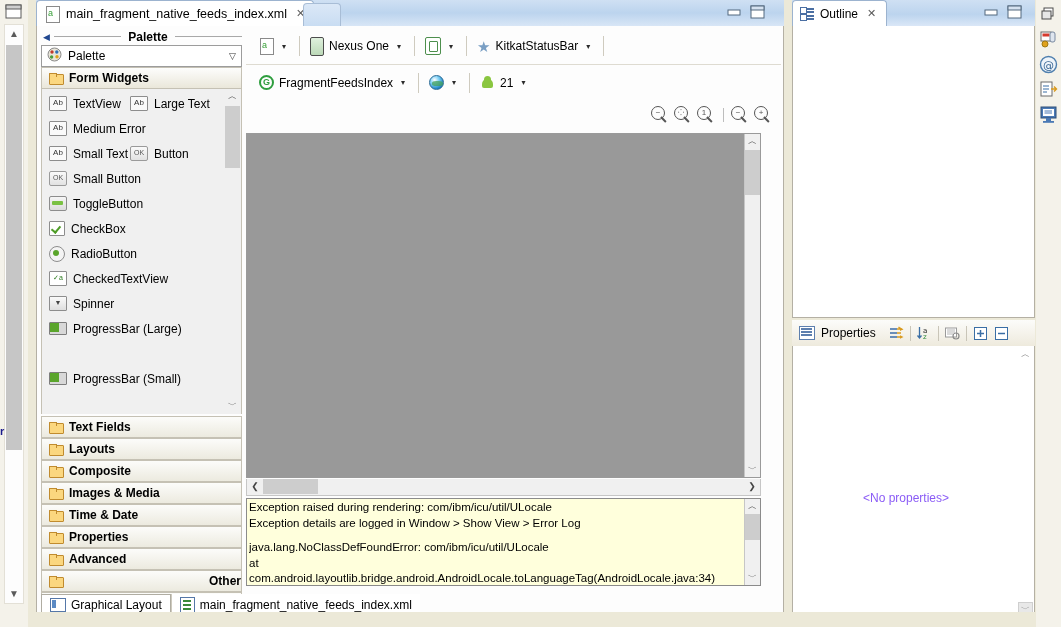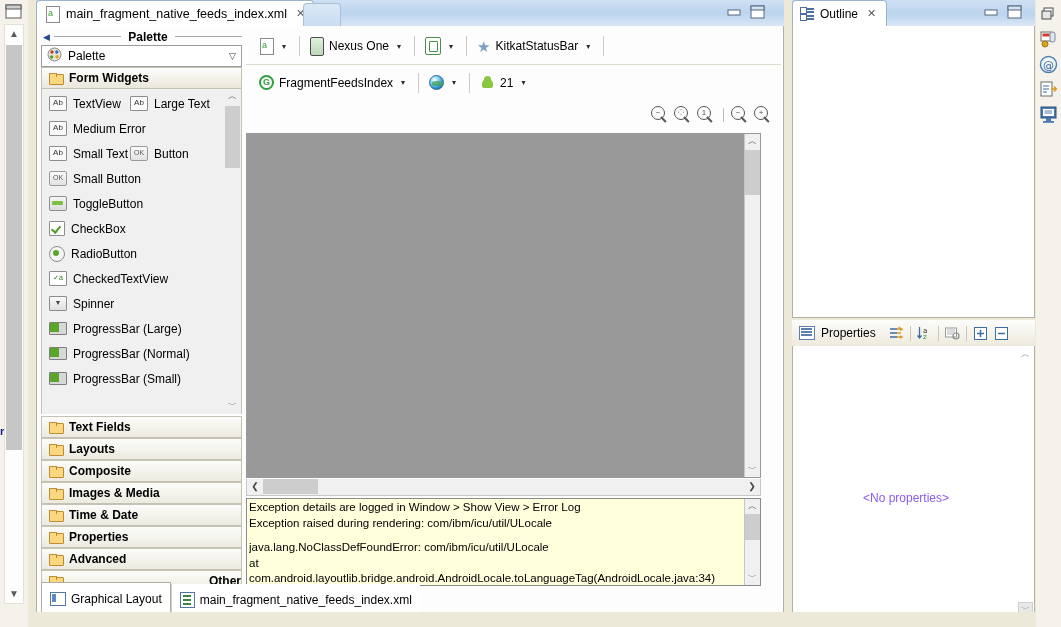--- a/index.html
+++ b/index.html
@@ -141,21 +141,21 @@
   #errbox{position:absolute;left:0;top:470px;width:515px;height:88px;background:#ffffdc;border:1px solid #8b8b8b;box-sizing:border-box;}
   #errtext{position:absolute;left:2px;top:1px;right:17px;bottom:1px;overflow:hidden;font-size:11.5px;line-height:15.5px;color:#000;}
   #errtext .blank{height:9px;}
   #err-vscroll{position:absolute;right:0;top:0;width:16px;bottom:0;background:#f0f0f0;border-left:1px solid #c6c6c6;box-sizing:border-box;}
   #err-vscroll .thumb{position:absolute;left:0;top:15px;width:15px;height:26px;background:#cdcdcd;}
   #err-vscroll .a-up{position:absolute;left:0;top:1px;width:15px;text-align:center;font-size:9px;color:#444;}
   #err-vscroll .a-dn{position:absolute;left:0;bottom:1px;width:15px;text-align:center;font-size:9px;color:#444;}
 
   
   #bottom-tabs{position:absolute;left:4px;top:566px;width:740px;height:24px;display:flex;align-items:flex-end;}
-  .btab{height:22px;display:flex;align-items:center;gap:5px;padding:16px 8px;font-size:12px;box-sizing:border-box;}
+  .btab{height:22px;display:flex;align-items:center;gap:5px;padding:4px 8px;font-size:12px;box-sizing:border-box;}
   .btab.active{background:#ffffff;border:1px solid #b0ada2;border-bottom:1px solid #fff;}
   .btab.inactive{background:#ffffff;border-left:1px solid #cecabe;}
   .ic-glayout{width:14px;height:12px;border:1px solid #5577a8;background:#fff;position:relative;}
   .ic-glayout:after{content:"";position:absolute;left:1px;top:1px;width:4px;height:8px;background:#5b8ac4;}
   .ic-xmlsrc{width:13px;height:14px;border:1px solid #5577a8;background:#fff;position:relative;}
   .ic-xmlsrc:after{content:"";position:absolute;left:2px;top:2px;width:8px;height:2px;background:#3a8a3a;
     box-shadow:0 4px 0 #3a8a3a, 0 8px 0 #3a8a3a;}
 
   
   #right-dock{left:792px;top:0;width:243px;height:620px;}
@@ -315,24 +315,20 @@
             <span class="ic ic-ctv">✓a</span>
             <span class="nosel">CheckedTextView</span>
           </div>
           <div class="pal-item" style="left:0;top:202px;">
             <span class="ic ic-spin">▼</span>
             <span class="nosel">Spinner</span>
           </div>
           <div class="pal-item" style="left:0;top:227px;">
             <span class="ic ic-prog"></span>
             <span class="nosel">ProgressBar (Large)</span>
-          </div>
-          <div class="pal-item" style="left:0;top:252px;">
-            <span class="ic ic-prog"></span>
-            <span class="nosel">ProgressBar (Normal)</span>
           </div>
           <div class="pal-item" style="left:0;top:277px;">
             <span class="ic ic-prog"></span>
             <span class="nosel">ProgressBar (Small)</span>
           </div>
 
           <div id="pal-items-scroll">
             <div class="a-up">︿</div>
             <div class="thumb"></div>
             <div class="a-dn">﹀</div>
@@ -456,22 +452,22 @@
           </div>
         </div>
         <div id="canvas-hscroll">
           <div class="a-l">❮</div>
           <div class="thumb"></div>
           <div class="a-r">❯</div>
         </div>
 
         <div id="errbox">
           <div id="errtext">
+            <div>Exception raised during rendering: com/ibm/icu/util/ULocale</div>
             <div>Exception details are logged in Window &gt; Show View &gt; Error Log</div>
-            <div>Exception raised during rendering: com/ibm/icu/util/ULocale</div>
             <div class="blank"></div>
             <div>java.lang.NoClassDefFoundError: com/ibm/icu/util/ULocale</div>
             <div>    at</div>
             <div>com.android.layoutlib.bridge.android.AndroidLocale.toLanguageTag(AndroidLocale.java:34)</div>
           </div>
           <div id="err-vscroll">
             <div class="a-up">︿</div>
             <div class="thumb"></div>
             <div class="a-dn">﹀</div>
           </div>

